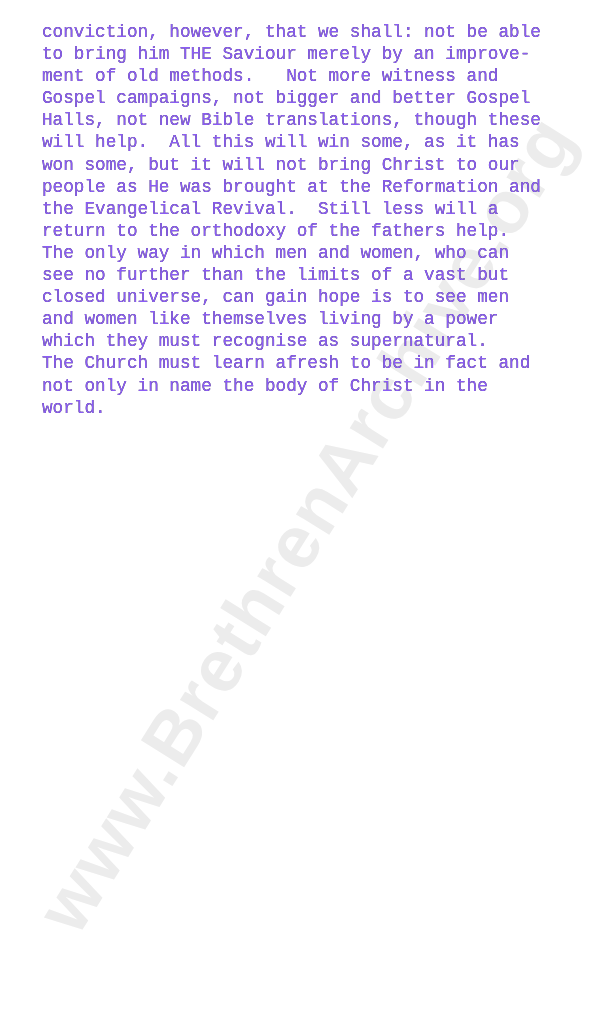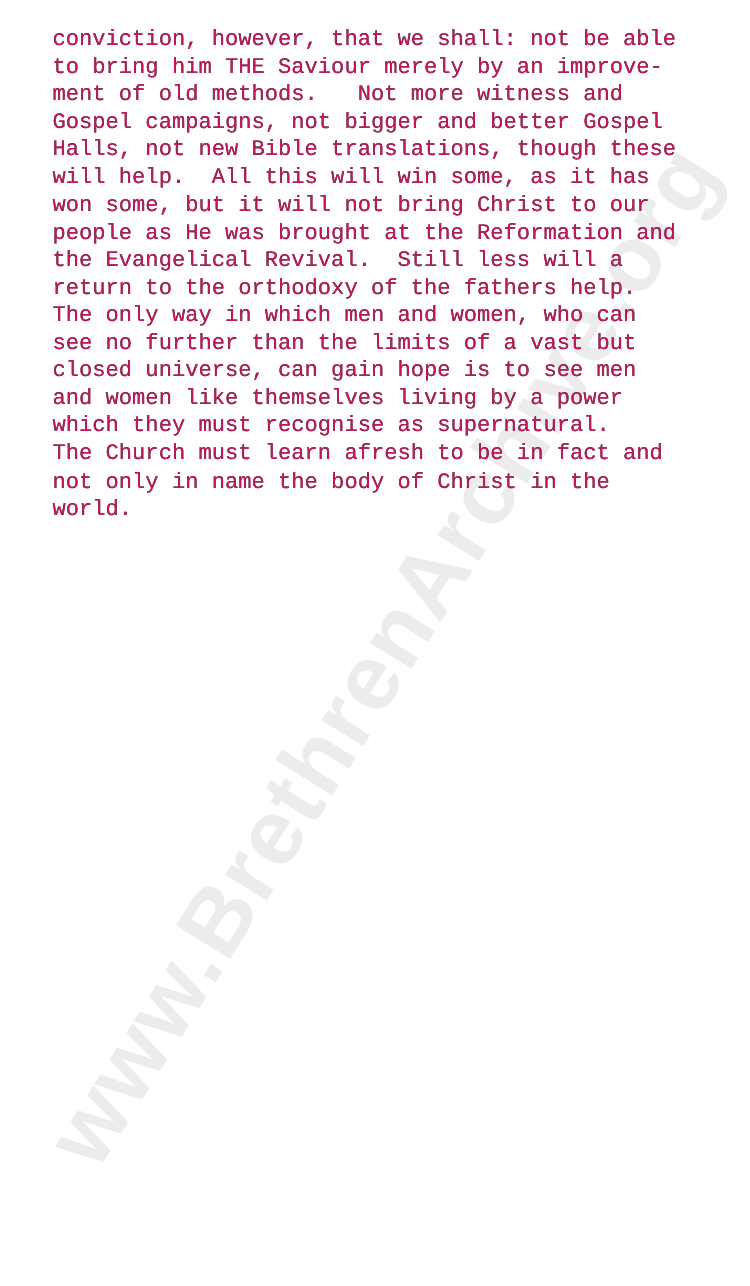--- a/index.html
+++ b/index.html
@@ -31,21 +31,21 @@
     user-select: none;
   }
   .typescript {
     position: absolute;
     left: 42px;
     top: 21px;
     z-index: 1;
     font-family: "Liberation Mono", "DejaVu Sans Mono", monospace;
     font-size: 17.7px;
     line-height: 22.1px;
-    color: #be185d;
+    color: #8b5cf6;
     text-shadow: 0 0 0.5px rgba(25,25,25,0.9);
     white-space: pre;
   }
   .typescript .line {
     height: 22.1px;
   }
 </style>
 </head>
 <body>
 

